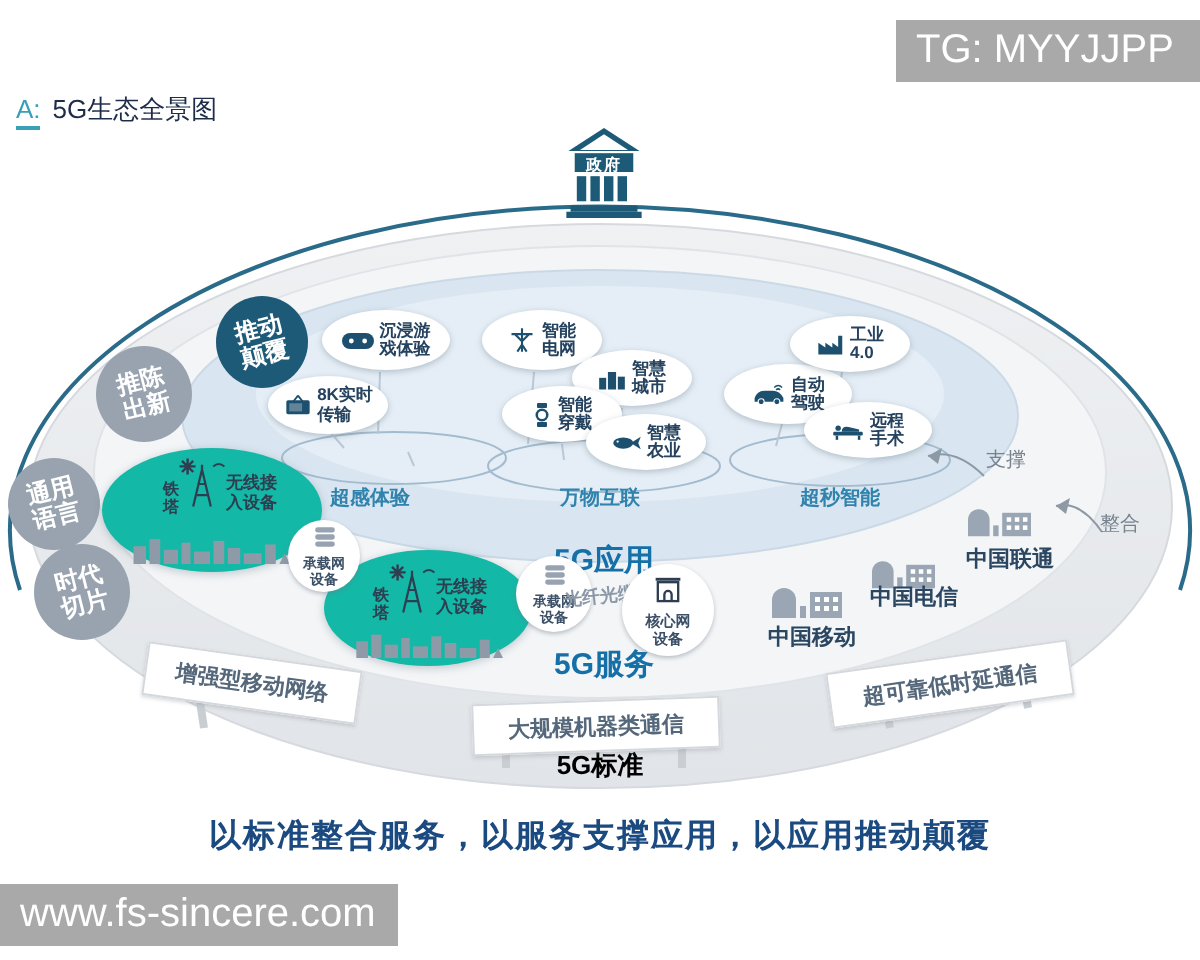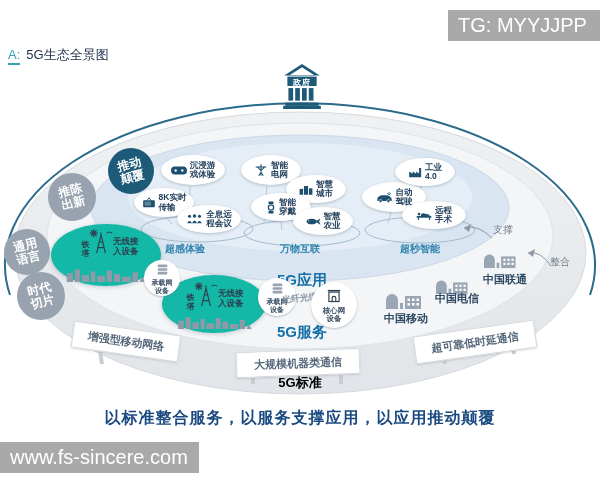--- a/index.html
+++ b/index.html
@@ -153,35 +153,20 @@
   <div class="abs bubble" style="left:134px;top:188px;width:60px;height:29px">
     <span class="ic">
         <svg width="14" height="13" viewBox="0 0 24 20">
           <path d="M8 7 L12 2 M16 7 L12 2" stroke="#1d4f6e" stroke-width="1.6" fill="none"></path>
           <rect x="2" y="6" width="20" height="12" rx="1.5" fill="#1d4f6e"></rect>
           <rect x="4.5" y="8.5" width="11" height="7" fill="#ffffff" opacity="0.3"></rect>
         </svg>
       </span>
     <span class="txt"><span>8K实时</span><br><span>传输</span></span>
   </div>
-  <div class="abs bubble" style="left:177px;top:205px;width:64px;height:28px">
-    <span class="ic">
-        <svg width="17" height="10" viewBox="0 0 24 14">
-          <g fill="#1d4f6e">
-            <circle cx="5" cy="3.2" r="2.2"></circle>
-            <circle cx="12" cy="2.8" r="2.4"></circle>
-            <circle cx="19" cy="3.2" r="2.2"></circle>
-            <path d="M1.5 13 q3.5 -6.5 7 0 z"></path>
-            <path d="M8.5 13 q3.5 -7.5 7 0 z"></path>
-            <path d="M15.5 13 q3.5 -6.5 7 0 z"></path>
-          </g>
-        </svg>
-      </span>
-    <span class="txt"><span>全息远</span><br><span>程会议</span></span>
-  </div>
   <div class="abs bubble" style="left:241px;top:155px;width:60px;height:30px">
     <span class="ic">
         <svg width="14" height="14" viewBox="0 0 24 24" fill="none" stroke="#1d4f6e" stroke-width="1.8">
           <path d="M12 2 V22 M3 7 H21 M6 7 L12 13 L18 7 M8 22 L12 16 L16 22"></path>
         </svg>
       </span>
     <span class="txt"><span>智能</span><br><span>电网</span></span>
   </div>
   <div class="abs bubble" style="left:286px;top:175px;width:60px;height:28px">
     <span class="ic">

